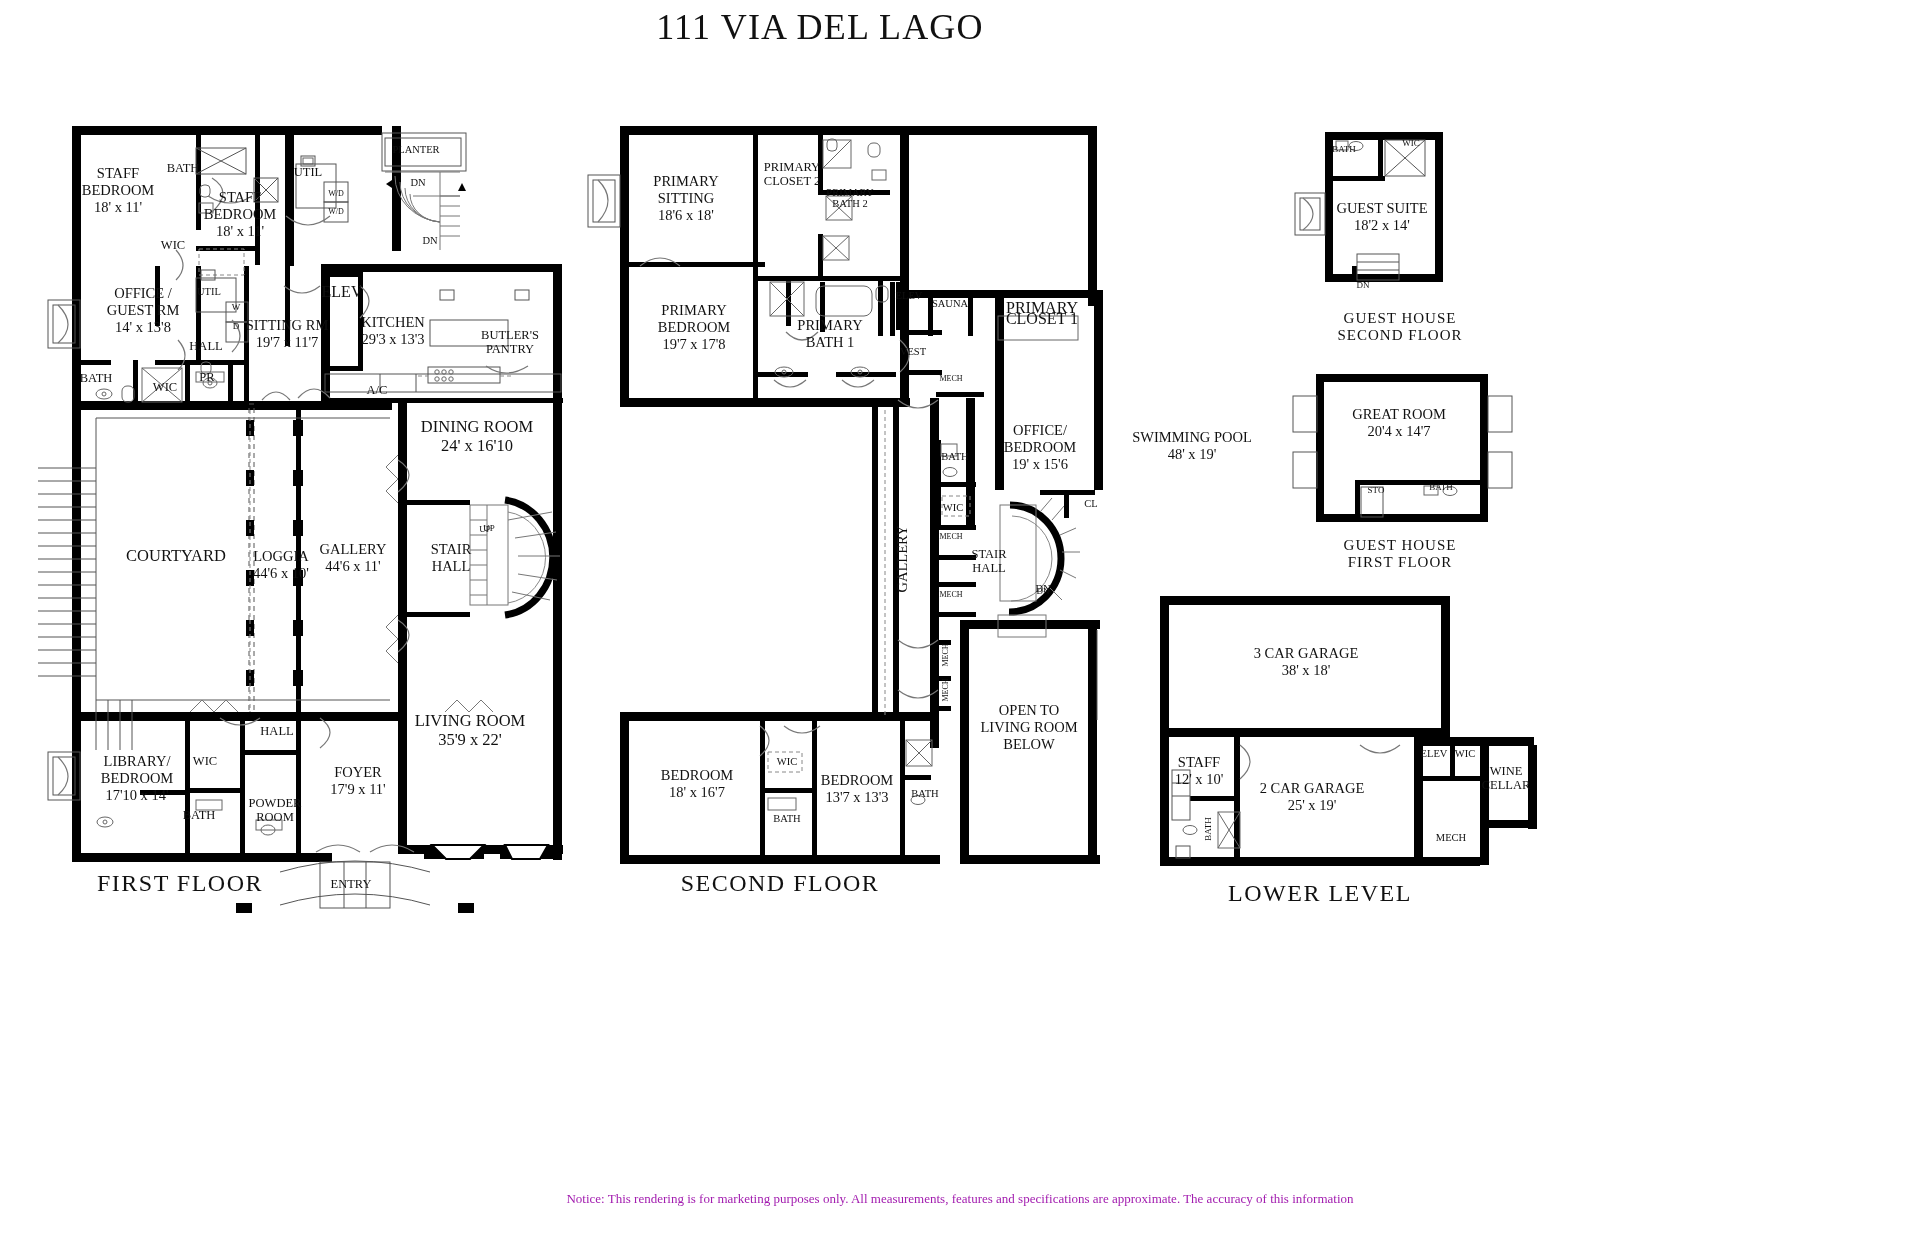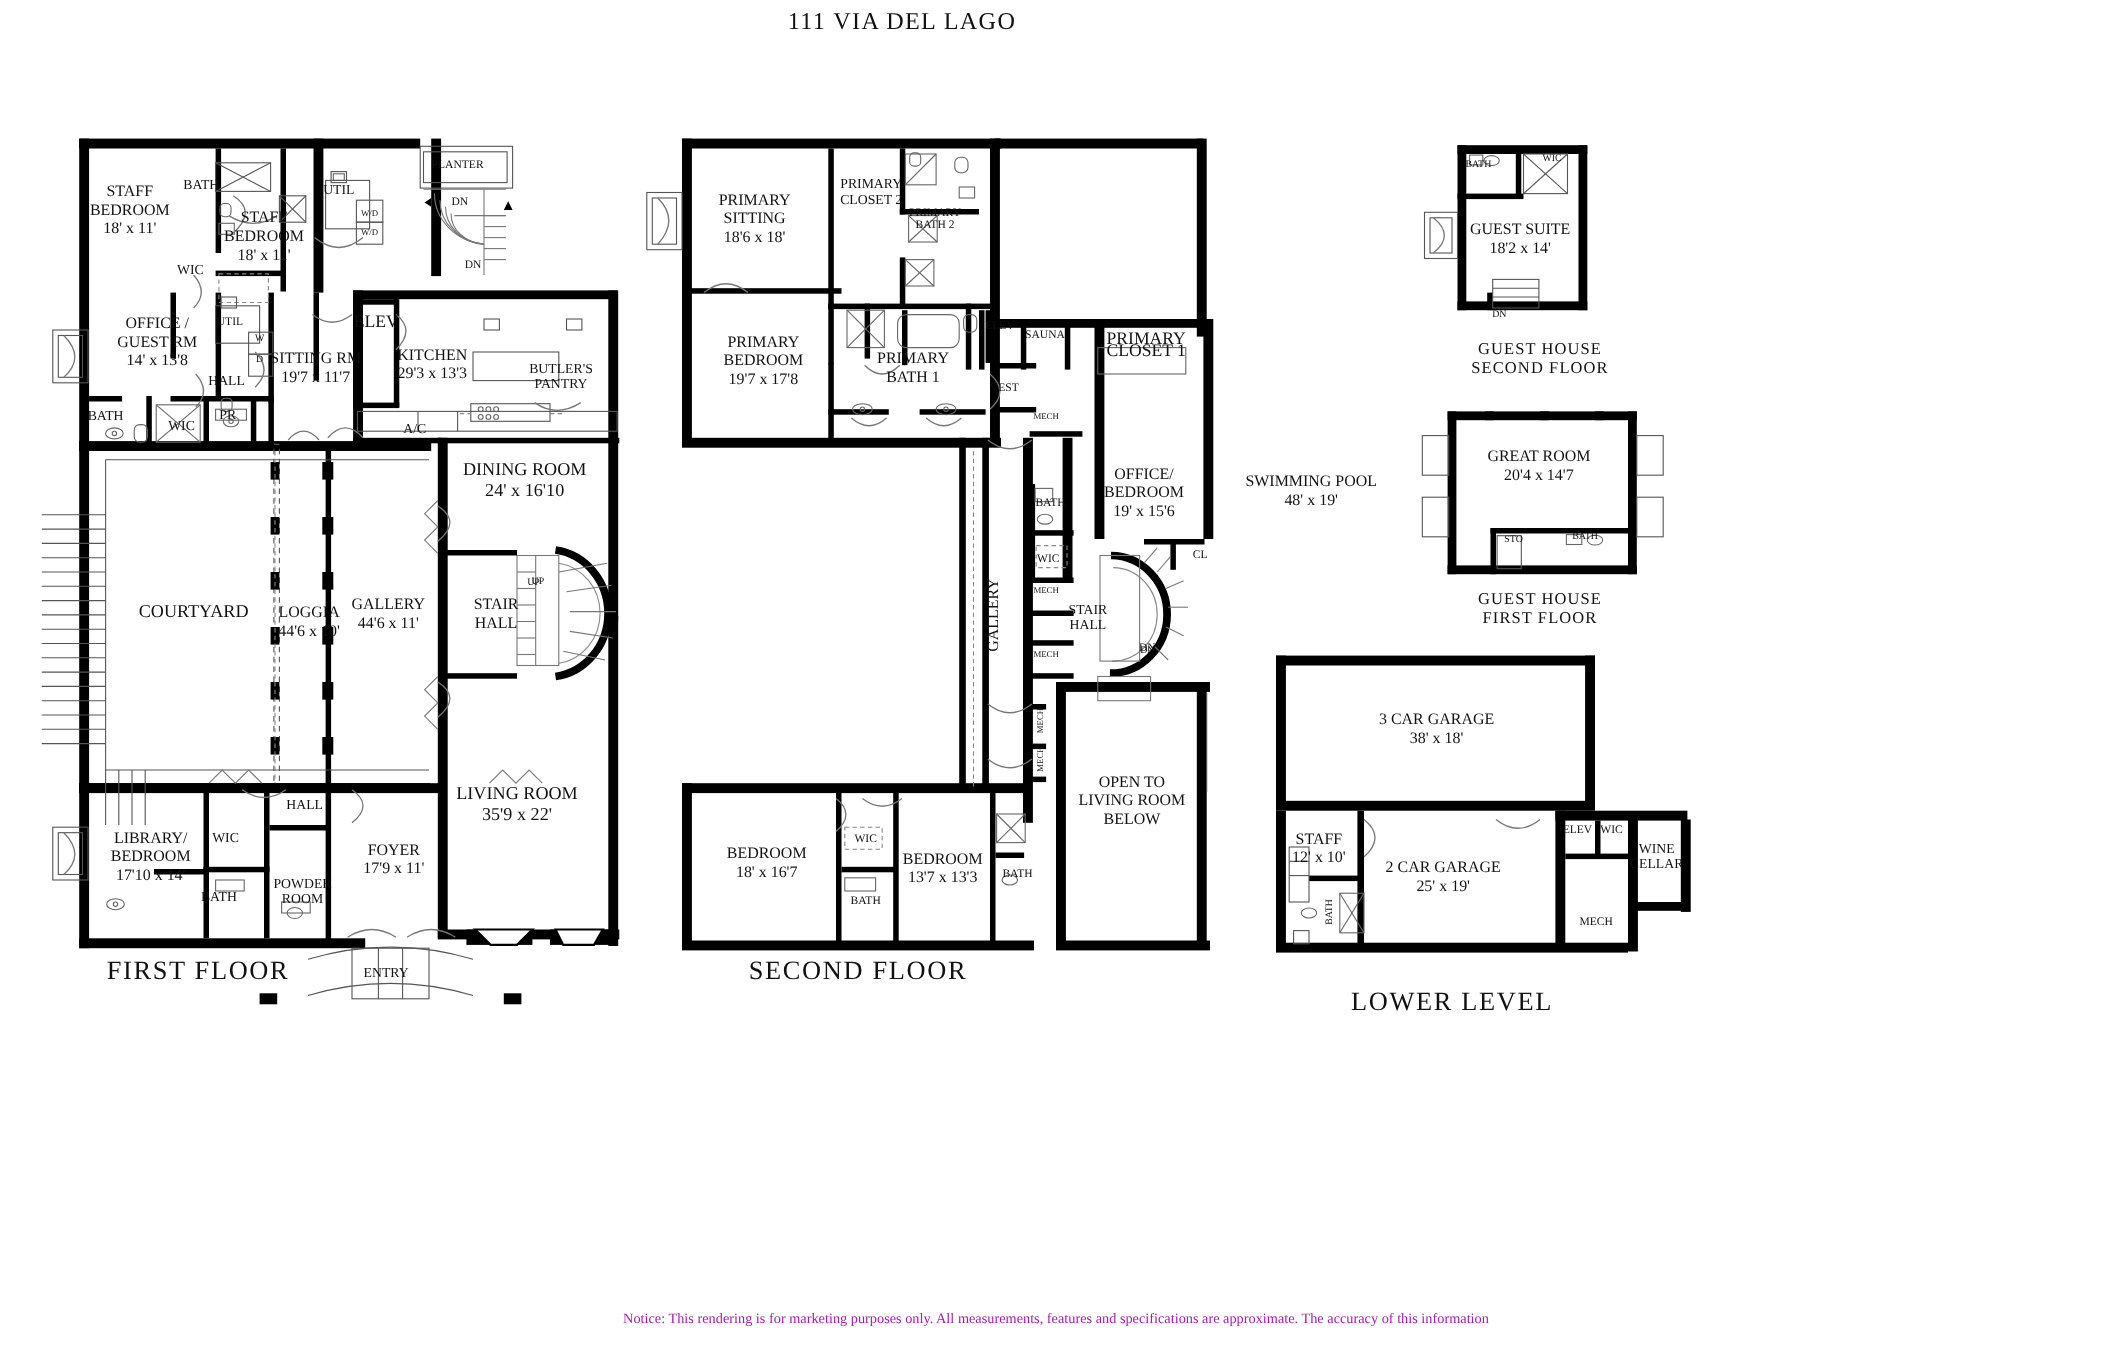--- a/index.html
+++ b/index.html
@@ -1,18 +1,18 @@
 <!DOCTYPE html>
 <html><head>
 <meta charset="utf-8">
 <style>
   html,body{margin:0;padding:0;background:#ffffff;}
   body{width:1920px;height:1242px;position:relative;font-family:"Liberation Serif",serif;color:#111;overflow:hidden;}
   #stage{position:absolute;left:0;top:0;width:1920px;height:1242px;}
-  .title{position:absolute;left:0;top:6px;width:1640px;text-align:center;font-size:22px;letter-spacing:1.2px;font-family:"Liberation Serif",serif;}
+  .title{position:absolute;left:0;top:6px;width:1640px;text-align:center;font-size:36px;letter-spacing:1.2px;font-family:"Liberation Serif",serif;}
   .floor-label{position:absolute;font-size:24px;letter-spacing:1.5px;font-family:"Liberation Serif",serif;text-align:center;}
   .notice{position:absolute;left:0;top:1190px;width:1920px;text-align:center;font-size:13px;line-height:1.35;font-family:"Liberation Serif",serif;color:#a21caf;}
   svg{position:absolute;left:0;top:0;}
   .rlabel{font-family:"Liberation Serif",serif;fill:#111;text-anchor:middle;}
   .n16{font-size:16.5px;}
   .n14{font-size:14.5px;}
   .n12{font-size:12.5px;}
   .n10{font-size:10.5px;}
   .n9{font-size:9px;}
   .n8{font-size:8px;}
@@ -578,21 +578,21 @@
       </g>
     <g id="labels-gh1">
         <text class="rlabel n14" x="1399" y="419"><tspan x="1399" dy="0">GREAT ROOM</tspan><tspan x="1399" dy="17">20'4 x 14'7</tspan></text>
         <text class="rlabel n9" x="1376" y="493"><tspan x="1376" dy="0">STO</tspan></text>
         <text class="rlabel n9" x="1441" y="490"><tspan x="1441" dy="0">BATH</tspan></text>
       </g>
   </svg>
 
   <div class="floor-label" style="left:20px;top:870px;width:320px;">FIRST FLOOR</div>
   <div class="floor-label" style="left:620px;top:870px;width:320px;">SECOND FLOOR</div>
-  <div class="floor-label" style="left:1160px;top:880px;width:320px;margin-top:18px;">LOWER LEVEL</div>
+  <div class="floor-label" style="left:1160px;top:880px;width:320px;">LOWER LEVEL</div>
 
   <div style="position:absolute;left:1290px;top:310px;width:220px;text-align:center;font-size:15px;letter-spacing:1px;">
     <div>GUEST HOUSE</div>
     <div>SECOND FLOOR</div>
   </div>
   <div style="position:absolute;left:1290px;top:537px;width:220px;text-align:center;font-size:15px;letter-spacing:1px;">
     <div>GUEST HOUSE</div>
     <div>FIRST FLOOR</div>
   </div>
 

